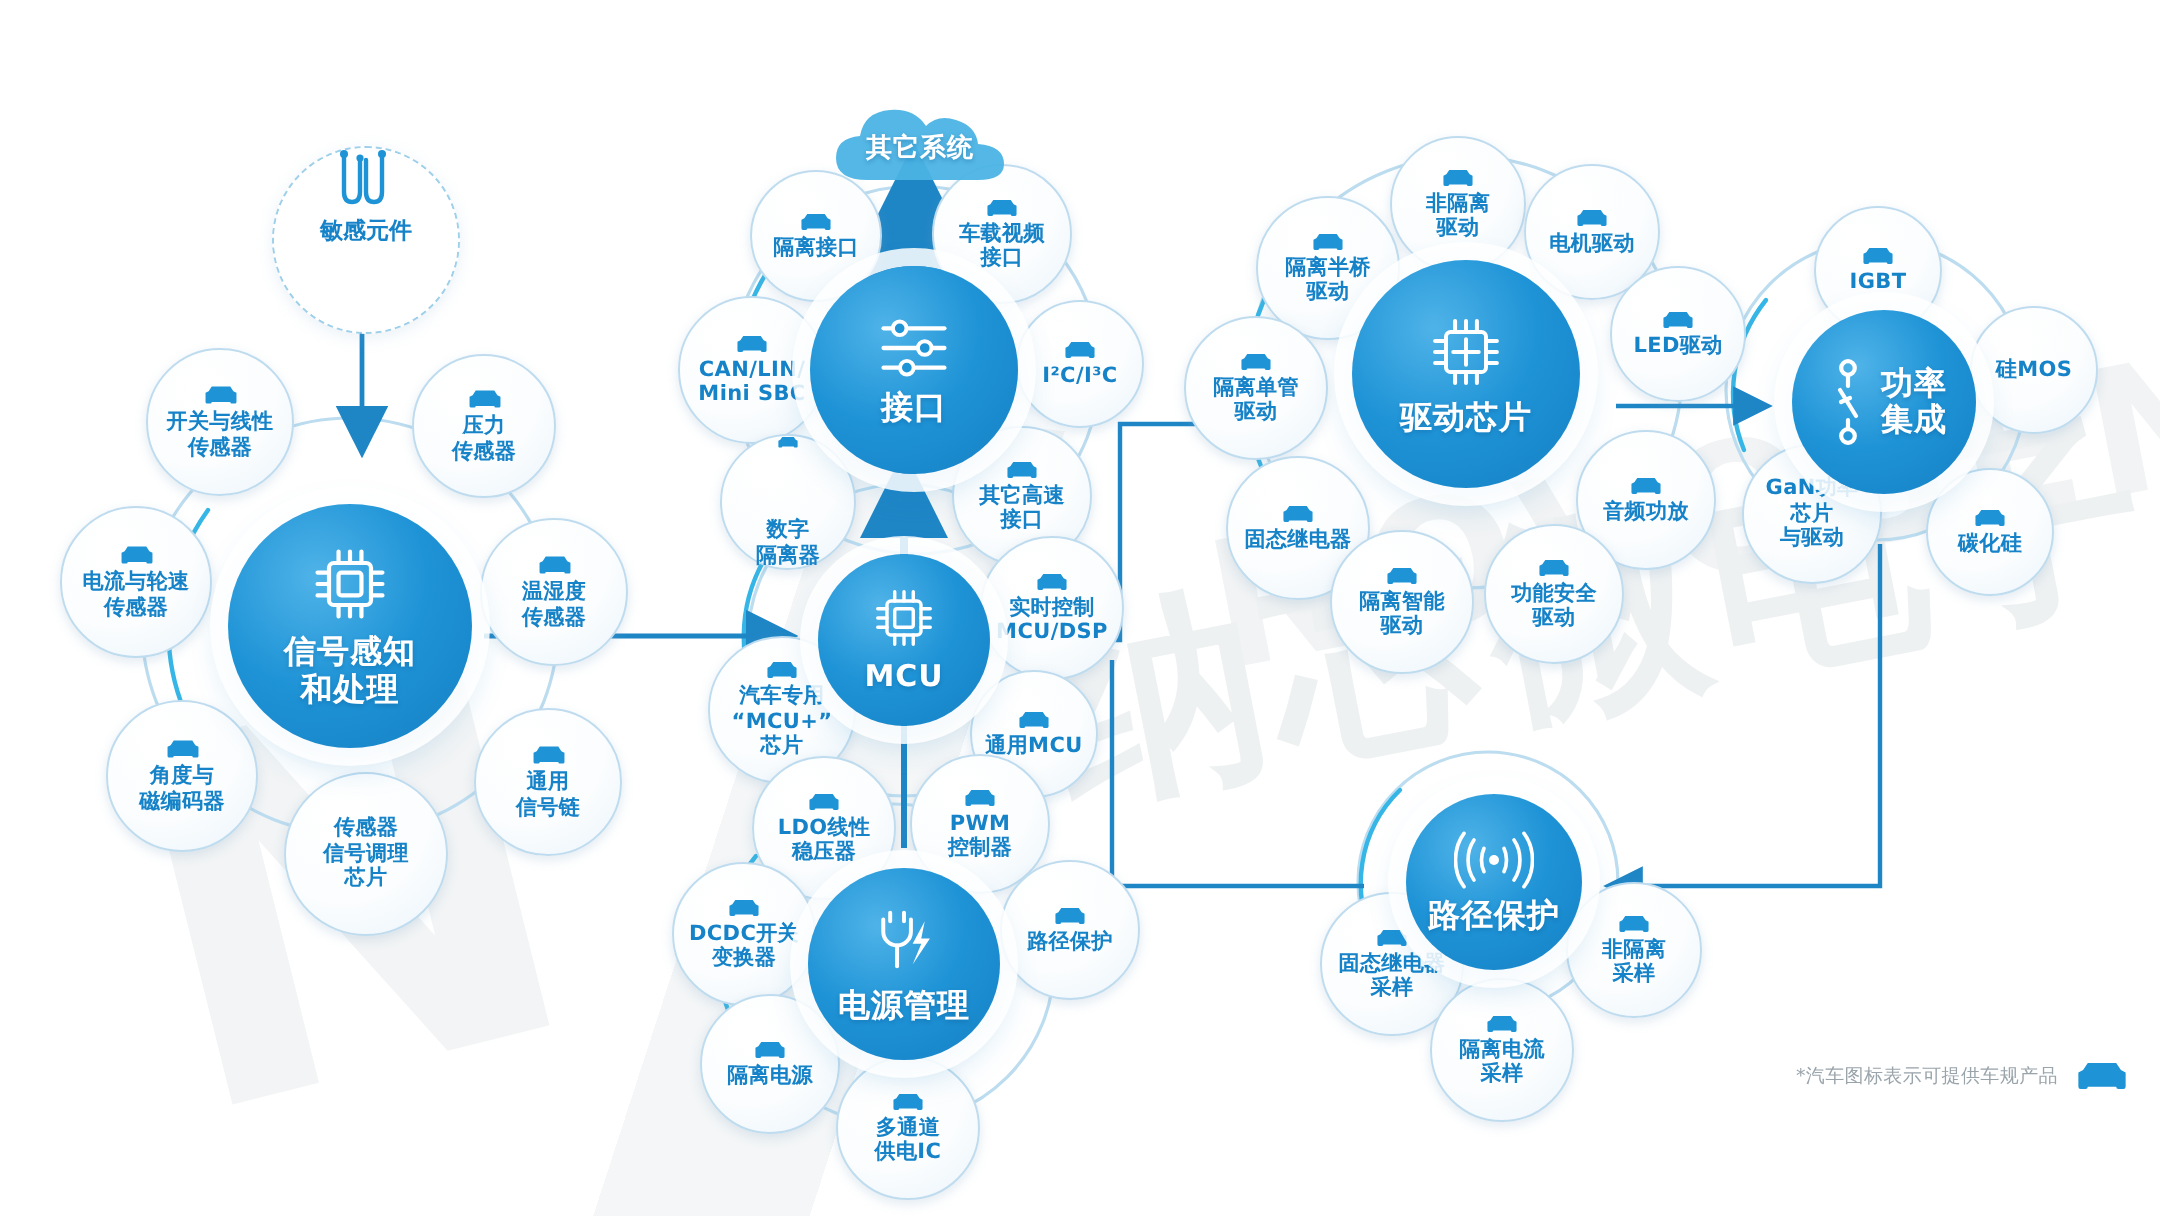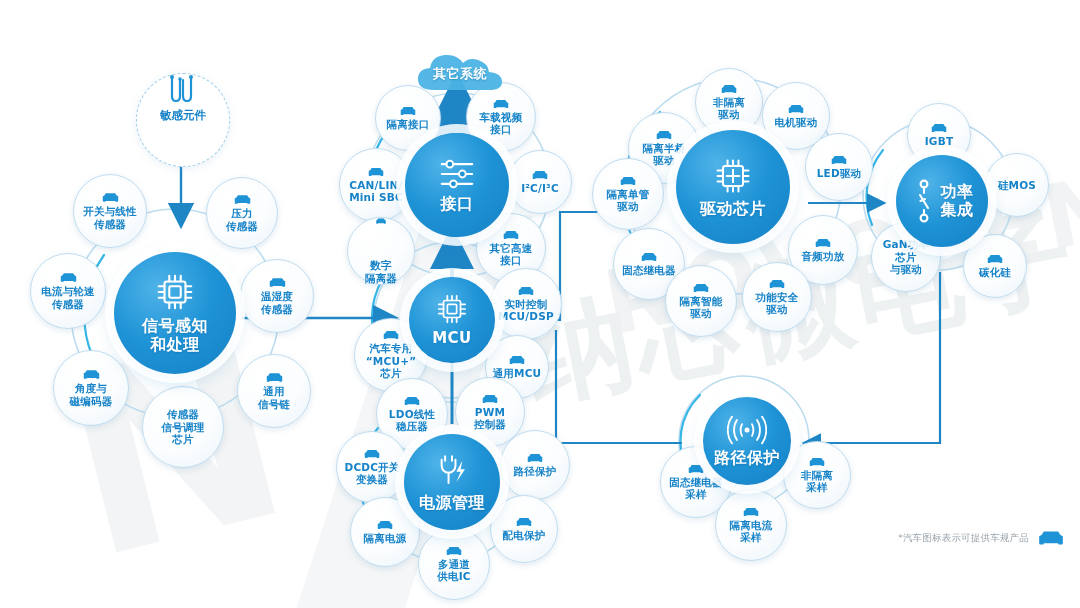--- a/index.html
+++ b/index.html
@@ -231,21 +231,21 @@
     <div class="nlabel"><span>CAN/LIN/</span><br><span>Mini SBC</span></div>
   </div>
 
   <div class="node" style="left:508px;top:150px;width:62px;height:62px;justify-content:center;">
     <svg class="car" width="16" height="10" viewBox="0 0 22 13">
         <path d="M1 9h20v2a1 1 0 0 1-1 1h-2a1 1 0 0 1-1-1H5a1 1 0 0 1-1 1H2a1 1 0 0 1-1-1zM3 4l2-3h12l2 3 2 1v4H1V5z" fill="#1e93d6"></path>
       </svg>
     <div class="nlabel"><span>I²C/I³C</span></div>
   </div>
 
-  <div class="node" style="left:347px;top:217px;width:66px;height:66px;gap:33px;">
+  <div class="node" style="left:360px;top:217px;width:66px;height:66px;gap:33px;">
     <svg class="car" width="16" height="10" viewBox="0 0 22 13">
         <path d="M1 9h20v2a1 1 0 0 1-1 1h-2a1 1 0 0 1-1-1H5a1 1 0 0 1-1 1H2a1 1 0 0 1-1-1zM3 4l2-3h12l2 3 2 1v4H1V5z" fill="#1e93d6"></path>
       </svg>
     <div class="nlabel"><span>数字</span><br><span>隔离器</span></div>
   </div>
 
   <div class="node" style="left:476px;top:213px;width:68px;height:68px;">
     <svg class="car" width="16" height="10" viewBox="0 0 22 13">
         <path d="M1 9h20v2a1 1 0 0 1-1 1h-2a1 1 0 0 1-1-1H5a1 1 0 0 1-1 1H2a1 1 0 0 1-1-1zM3 4l2-3h12l2 3 2 1v4H1V5z" fill="#1e93d6"></path>
       </svg>
@@ -324,26 +324,20 @@
     <div class="nlabel"><span>路径保护</span></div>
   </div>
 
   <div class="node" style="left:350px;top:497px;width:68px;height:68px;">
     <svg class="car" width="16" height="10" viewBox="0 0 22 13">
         <path d="M1 9h20v2a1 1 0 0 1-1 1h-2a1 1 0 0 1-1-1H5a1 1 0 0 1-1 1H2a1 1 0 0 1-1-1zM3 4l2-3h12l2 3 2 1v4H1V5z" fill="#1e93d6"></path>
       </svg>
     <div class="nlabel"><span>隔离电源</span></div>
   </div>
 
-  <div class="node" style="left:490px;top:495px;width:66px;height:66px;">
-    <svg class="car" width="16" height="10" viewBox="0 0 22 13">
-        <path d="M1 9h20v2a1 1 0 0 1-1 1h-2a1 1 0 0 1-1-1H5a1 1 0 0 1-1 1H2a1 1 0 0 1-1-1zM3 4l2-3h12l2 3 2 1v4H1V5z" fill="#1e93d6"></path>
-      </svg>
-    <div class="nlabel"><span>配电保护</span></div>
-  </div>
 
   <div class="node" style="left:418px;top:528px;width:70px;height:70px;">
     <svg class="car" width="16" height="10" viewBox="0 0 22 13">
         <path d="M1 9h20v2a1 1 0 0 1-1 1h-2a1 1 0 0 1-1-1H5a1 1 0 0 1-1 1H2a1 1 0 0 1-1-1zM3 4l2-3h12l2 3 2 1v4H1V5z" fill="#1e93d6"></path>
       </svg>
     <div class="nlabel"><span>多通道</span><br><span>供电IC</span></div>
   </div>
 
   <div class="hub" style="left:676px;top:130px;width:114px;height:114px;">
     <svg width="40" height="40" viewBox="0 0 44 44" class="hub-ico">
@@ -363,21 +357,21 @@
     <div class="nlabel"><span>非隔离</span><br><span>驱动</span></div>
   </div>
 
   <div class="node" style="left:762px;top:82px;width:66px;height:66px;">
     <svg class="car" width="16" height="10" viewBox="0 0 22 13">
         <path d="M1 9h20v2a1 1 0 0 1-1 1h-2a1 1 0 0 1-1-1H5a1 1 0 0 1-1 1H2a1 1 0 0 1-1-1zM3 4l2-3h12l2 3 2 1v4H1V5z" fill="#1e93d6"></path>
       </svg>
     <div class="nlabel"><span>电机驱动</span></div>
   </div>
 
-  <div class="node" style="left:628px;top:112px;width:70px;height:70px;">
+  <div class="node" style="left:628px;top:98px;width:70px;height:70px;">
     <svg class="car" width="16" height="10" viewBox="0 0 22 13">
         <path d="M1 9h20v2a1 1 0 0 1-1 1h-2a1 1 0 0 1-1-1H5a1 1 0 0 1-1 1H2a1 1 0 0 1-1-1zM3 4l2-3h12l2 3 2 1v4H1V5z" fill="#1e93d6"></path>
       </svg>
     <div class="nlabel"><span>隔离半桥</span><br><span>驱动</span></div>
   </div>
 
   <div class="node" style="left:805px;top:133px;width:66px;height:66px;">
     <svg class="car" width="16" height="10" viewBox="0 0 22 13">
         <path d="M1 9h20v2a1 1 0 0 1-1 1h-2a1 1 0 0 1-1-1H5a1 1 0 0 1-1 1H2a1 1 0 0 1-1-1zM3 4l2-3h12l2 3 2 1v4H1V5z" fill="#1e93d6"></path>
       </svg>

